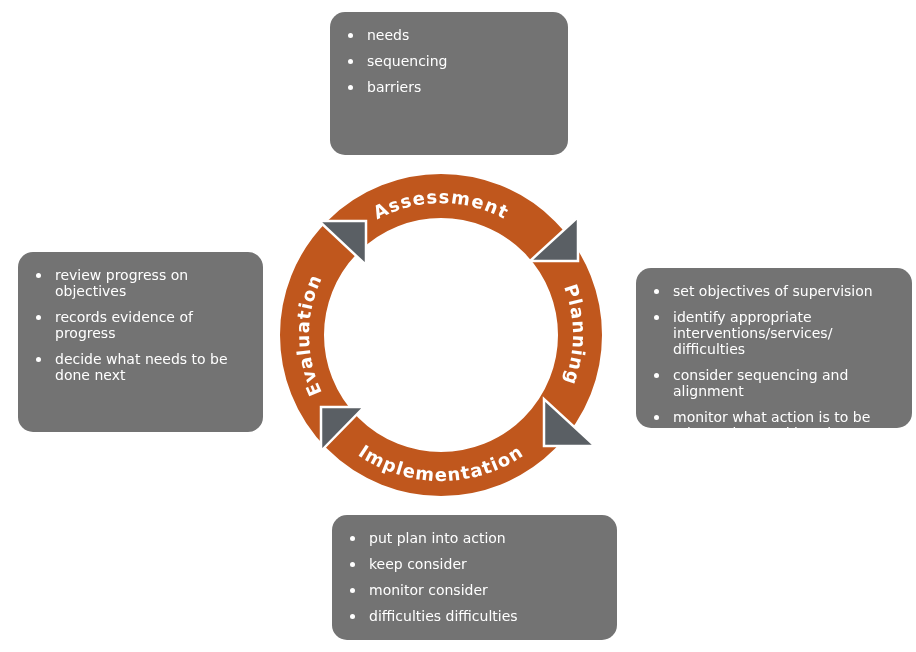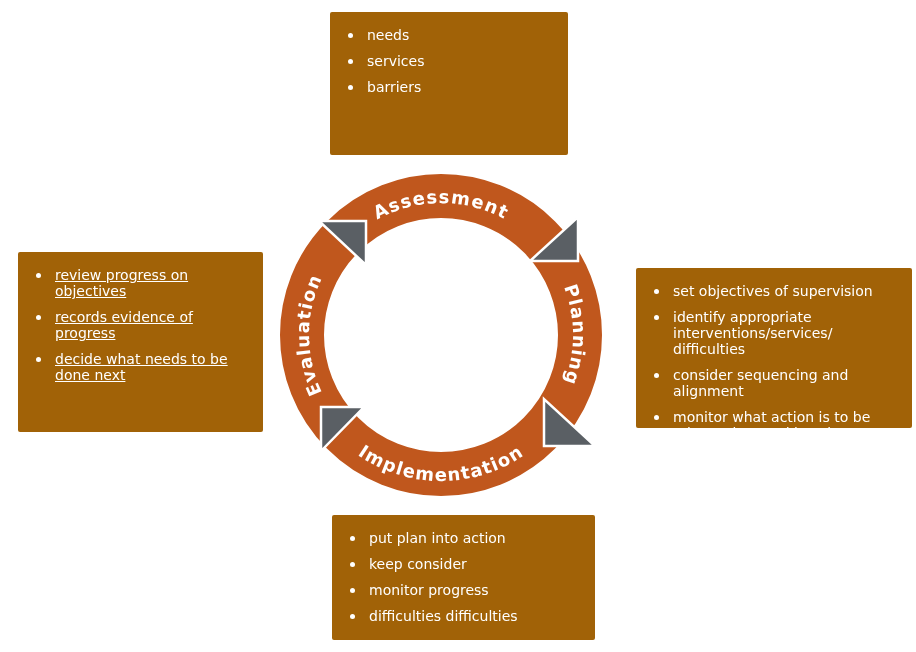--- a/index.html
+++ b/index.html
@@ -10,22 +10,22 @@
   #canvas {
     position: relative;
     width: 916px;
     height: 652px;
     background: #ffffff;
     font-family: "DejaVu Sans", "Liberation Sans", sans-serif;
     overflow: hidden;
   }
   .panel {
     position: absolute;
-    background: #a16207;
-    border-radius: 2px;
+    background: #737373;
+    border-radius: 15px;
     color: #ffffff;
     font-size: 14px;
     line-height: 16px;
   }
   .panel ul {
     list-style: none;
     margin: 0;
     padding: 15px 8px 10px 0;
   }
   .panel li {
@@ -37,44 +37,44 @@
   .panel .dot {
     position: absolute;
     left: 18px;
     top: 5.5px;
     width: 5px;
     height: 5px;
     border-radius: 50%;
     background: #ffffff;
   }
   #panel-assessment     { left: 330px; top: 12px;  width: 238px; height: 143px; }
-  #panel-evaluation     { left: 18px;  top: 252px; width: 245px; height: 180px; text-decoration: underline; }
+  #panel-evaluation     { left: 18px;  top: 252px; width: 245px; height: 180px; }
   #panel-planning       { left: 636px; top: 268px; width: 276px; height: 160px; }
-  #panel-implementation { left: 332px; top: 515px; width: 263px; height: 125px; }
+  #panel-implementation { left: 332px; top: 515px; width: 285px; height: 125px; }
   #ring-svg {
     position: absolute;
     left: 0;
     top: 0;
   }
   .stage-label {
     font-family: "DejaVu Sans", "Liberation Sans", sans-serif;
     font-size: 18px;
     font-weight: bold;
     letter-spacing: 1.2px;
   }
 </style>
 </head>
 <body>
 
 <div id="canvas">
 
   <div class="panel" id="panel-assessment">
     <ul>
       <li><span class="dot"></span><span>needs</span></li>
-      <li><span class="dot"></span><span>services</span></li>
+      <li><span class="dot"></span><span>sequencing</span></li>
       <li><span class="dot"></span><span>barriers</span></li>
     </ul>
   </div>
 
   <div class="panel" id="panel-evaluation">
     <ul>
       <li><span class="dot"></span><span>review progress on
 objectives</span></li>
       <li><span class="dot"></span><span>records evidence of
 progress</span></li>
@@ -93,21 +93,21 @@
 alignment</span></li>
       <li><span class="dot"></span><span>monitor what action is to be
 taken, when and by whom</span></li>
     </ul>
   </div>
 
   <div class="panel" id="panel-implementation">
     <ul>
       <li><span class="dot"></span><span>put plan into action</span></li>
       <li><span class="dot"></span><span>keep consider</span></li>
-      <li><span class="dot"></span><span>monitor progress</span></li>
+      <li><span class="dot"></span><span>monitor consider</span></li>
       <li><span class="dot"></span><span>difficulties difficulties</span></li>
     </ul>
   </div>
 
   <svg id="ring-svg" width="916" height="652" viewBox="0 0 916 652">
     <defs>
 
       <path id="arcTop" d="M 309,335 A 132,132 0 0 1 573,335" fill="none"></path>
       <path id="arcRight" d="M 441,203 A 132,132 0 0 1 441,467" fill="none"></path>
       <path id="arcLeft" d="M 441,467 A 132,132 0 0 1 441,203" fill="none"></path>

